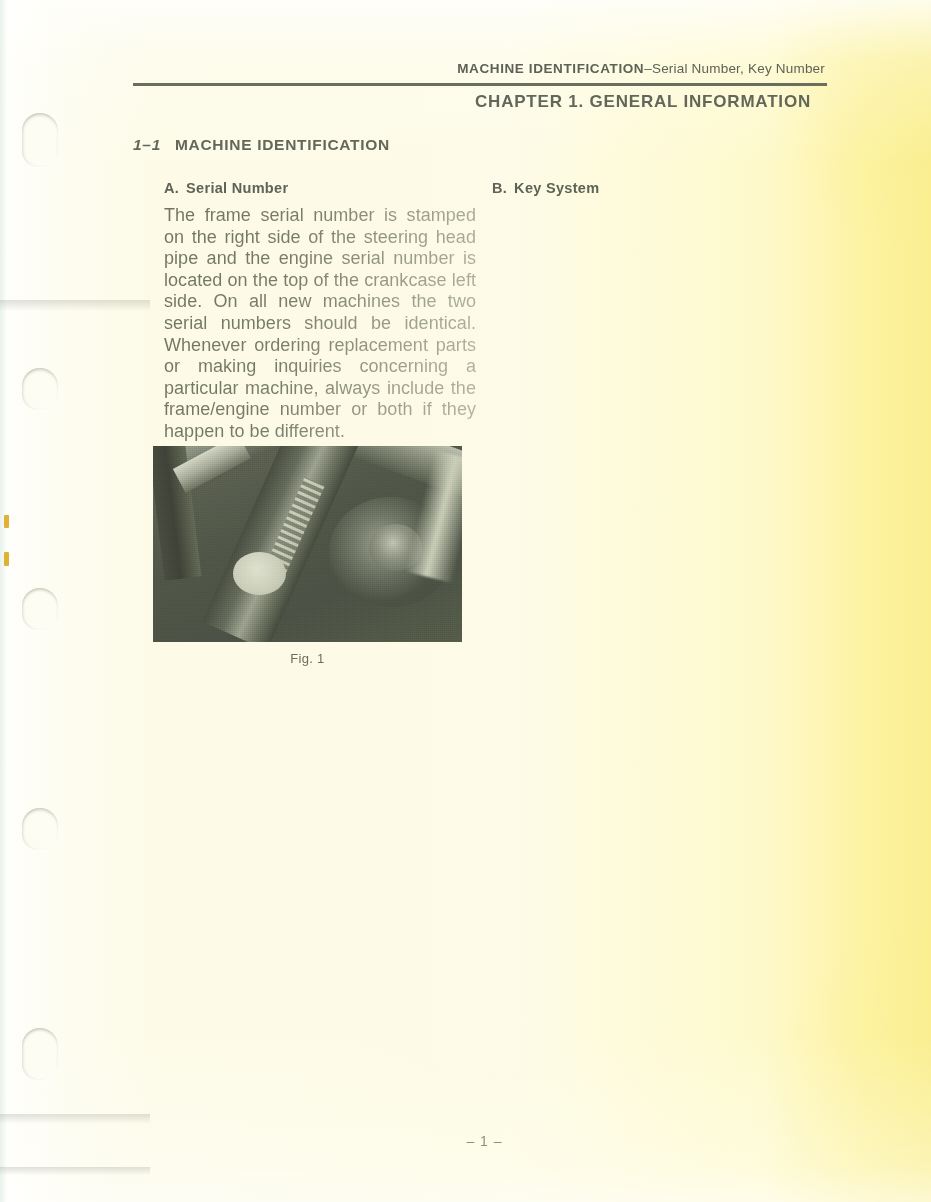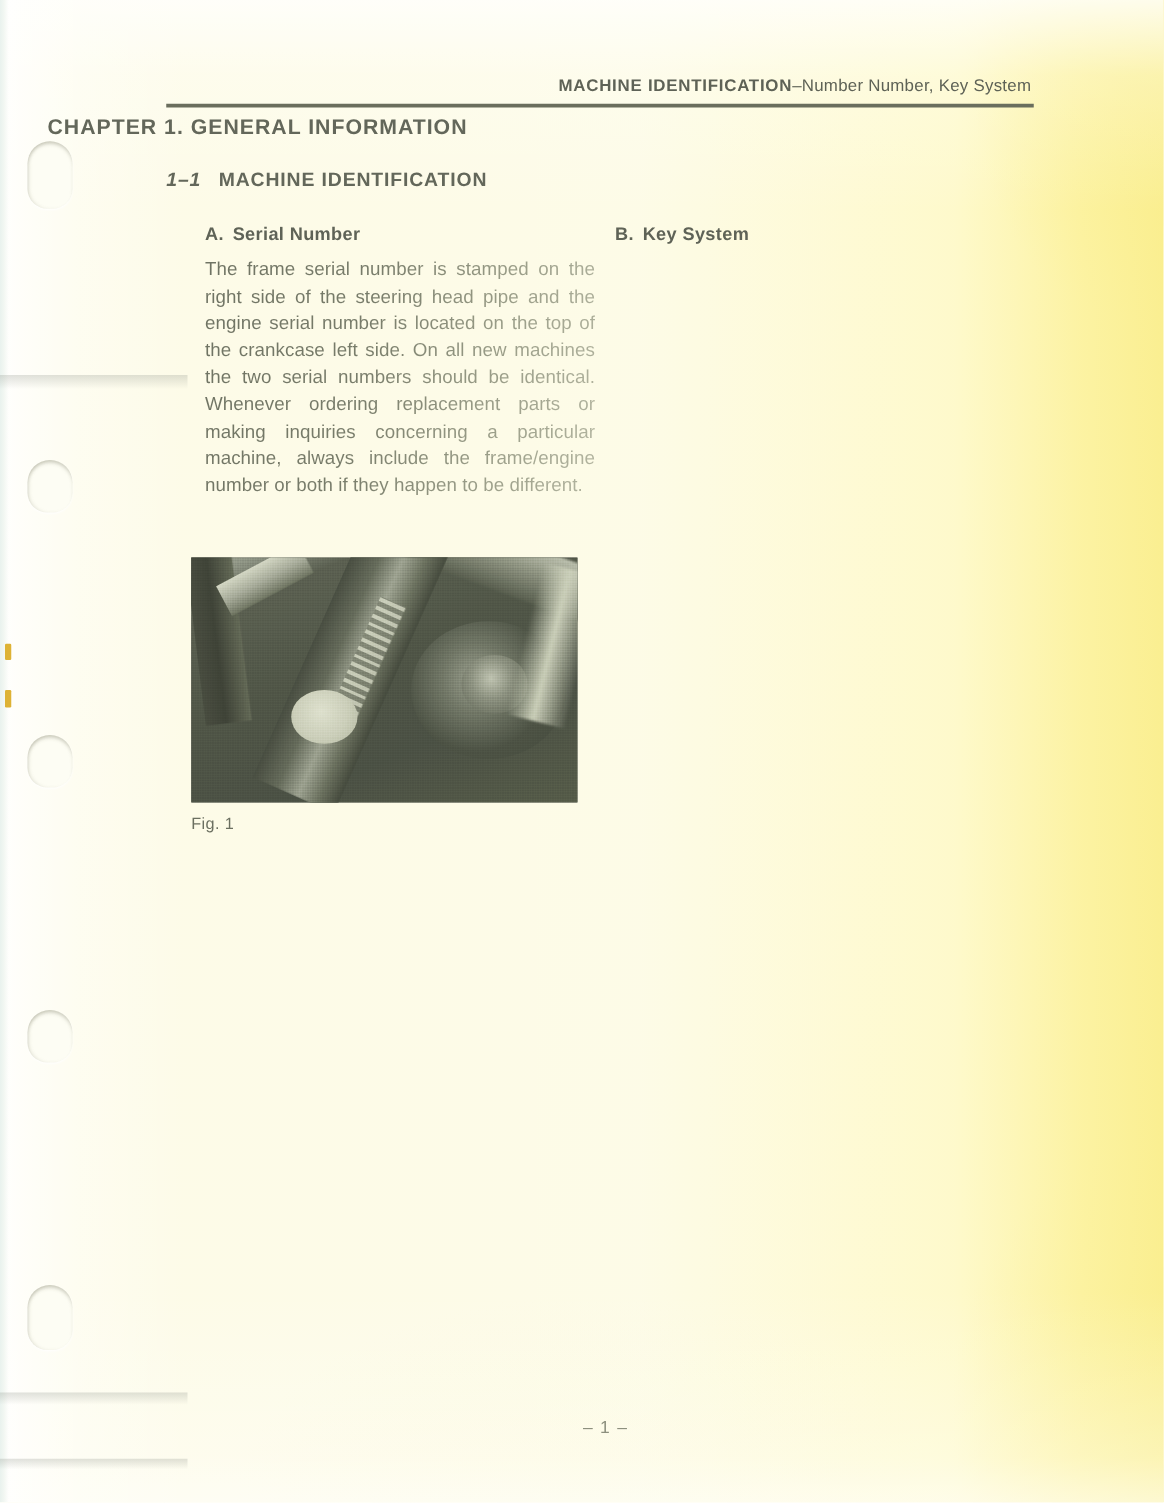--- a/index.html
+++ b/index.html
@@ -133,21 +133,21 @@
     width: 694px;
     height: 3px;
     background: #6a6e5d;
   }
 
   .chapter-title {
     position: absolute;
     left: 0;
     top: 92px;
     width: 811px;
-    text-align: left;
+    text-align: right;
     padding-left: 38px;
     box-sizing: border-box;
     font-size: 17px;
     font-weight: bold;
     letter-spacing: .8px;
     color: #63675a;
   }
 
   .section-head {
     position: absolute;
@@ -173,21 +173,21 @@
     font-size: 14.5px;
     font-weight: bold;
     letter-spacing: .3px;
     color: #5f6357;
     margin: 0 0 9px 0;
   }
   .sub-head .sub-letter { margin-right: 7px; }
 
   .body-text {
     margin: 0;
-    font-size: 15px;
+    font-size: 18px;
     line-height: 21.6px;
     text-align: justify;
     text-justify: inter-word;
     color: #797c6c;
     letter-spacing: .05px;
   }
   
   .col-left .body-text {
     background: linear-gradient(100deg, #6f7363 0%, #787c6a 40%, #9a9d88 72%, #b3b5a0 100%);
     -webkit-background-clip: text;
@@ -207,20 +207,21 @@
     overflow: hidden;
     background: #4e5347;
   }
   .fig-2 .photo { height: 194px; }
 
   .fig-caption {
     margin-top: 9px;
     font-size: 13px;
     color: #6b6f60;
     letter-spacing: .3px;
+    text-align: center;
   }
 
   
   .ph1-base {
     position: absolute; inset: 0;
     background:
       linear-gradient(158deg, #9aa091 0%, #7d8476 6%, #3f4538 16%, #333a2d 42%, #2d342a 70%, #3a412f 100%);
   }
   .ph1-tube {
     position: absolute;
@@ -463,21 +464,21 @@
   <div class="hole" style="top:588px;height:42px;"></div>
   <div class="hole" style="top:808px;height:42px;"></div>
   <div class="hole" style="top:1028px;height:52px;"></div>
 
   <div class="speck" style="left:4px;top:515px;height:13px;"></div>
   <div class="speck" style="left:4px;top:552px;height:14px;"></div>
 
   <div id="content">
 
     <div class="runhead">
-      <span class="rh-bold">MACHINE IDENTIFICATION</span><span class="rh-rest">–Number Number, Key System</span>
+      <span class="rh-bold">MACHINE IDENTIFICATION</span><span class="rh-rest">–Serial Number, Key Number</span>
     </div>
 
     <div class="rule"></div>
 
     <div class="chapter-title">CHAPTER 1.    GENERAL INFORMATION</div>
 
     <div class="section-head">
       <span class="sec-num">1–1</span><span>MACHINE IDENTIFICATION</span>
     </div>
 

